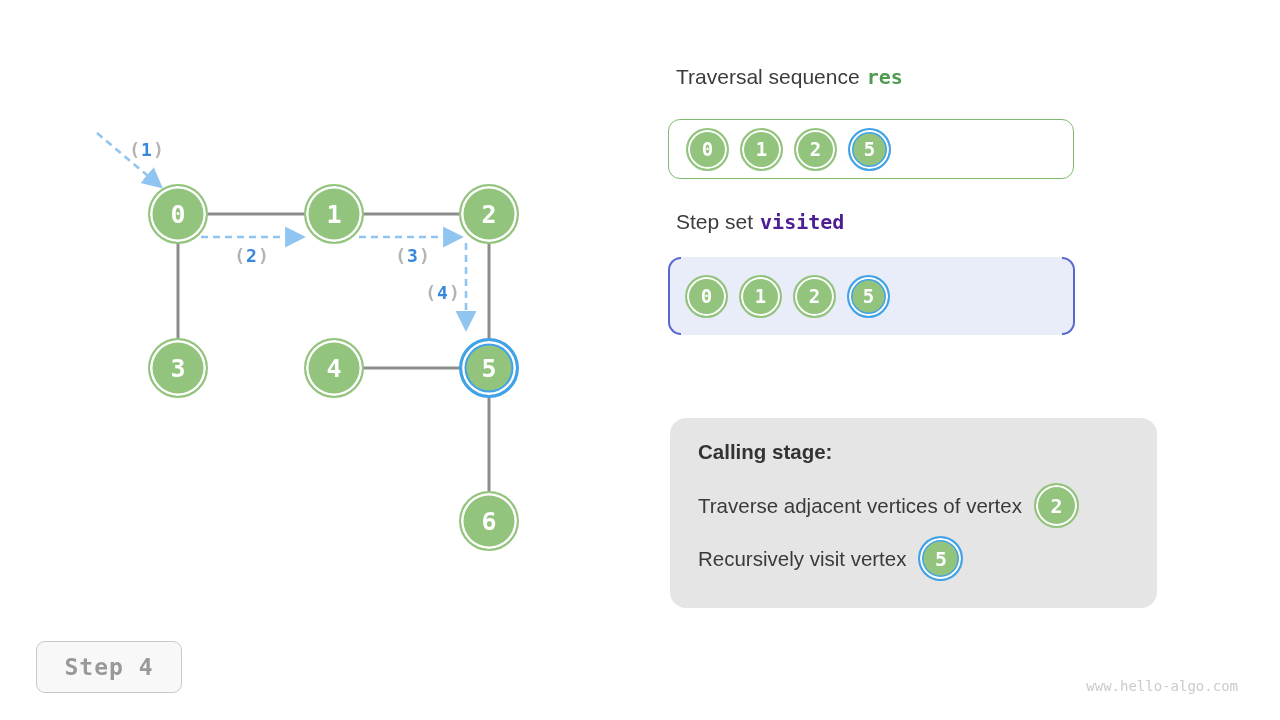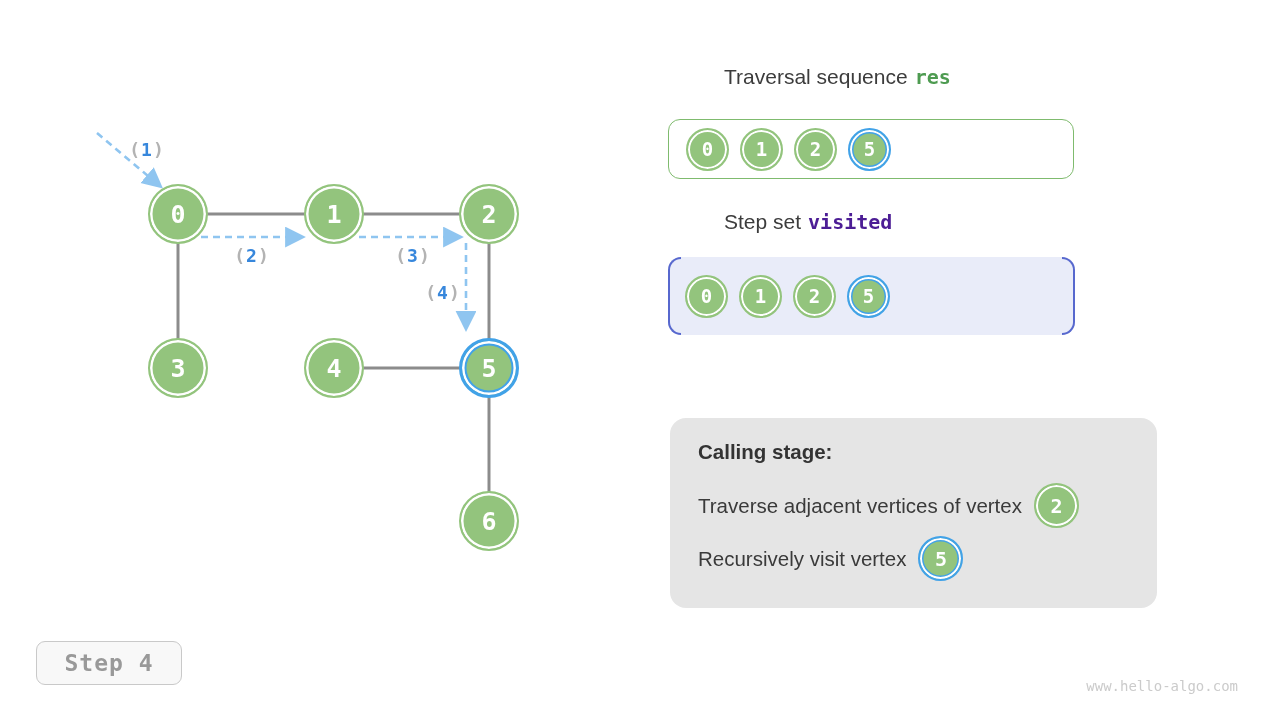--- a/index.html
+++ b/index.html
@@ -20,21 +20,21 @@
     border:3px solid #41a2e8;
     box-shadow:inset 0 0 0 2.5px #ffffff, inset 0 0 0 4.5px #41a2e8;
   }
   
   .alabel{
     position:absolute;width:60px;text-align:center;
     font:700 18px "DejaVu Sans Mono",monospace;color:#b3b3b3;letter-spacing:1px;
   }
   .alabel .num{color:#3787dc;}
   
-  .panel-title{position:absolute;font-size:21px;color:#3c3c3c;margin-left:48px;}
+  .panel-title{position:absolute;font-size:21px;color:#3c3c3c;}
   .panel-title .code{font:700 20px "DejaVu Sans Mono",monospace;margin-left:7px;}
   .code-green{color:#4e9b51;}
   .code-indigo{color:#4c1d95;}
   .snode{
     box-sizing:border-box;width:43px;height:43px;border-radius:50%;flex:0 0 auto;
     background:#93c47d;border:2px solid #93c47d;
     box-shadow:inset 0 0 0 2px #ffffff;
     display:flex;align-items:center;justify-content:center;
     color:#fff;font:700 19px "DejaVu Sans Mono",monospace;
   }
@@ -78,21 +78,21 @@
     box-shadow:inset 0 0 0 2px #ffffff;
     display:flex;align-items:center;justify-content:center;
     color:#fff;font:700 20px "DejaVu Sans Mono",monospace;
   }
   .cnode.hl{
     border:2.5px solid #41a2e8;
     box-shadow:inset 0 0 0 2px #ffffff, inset 0 0 0 3.5px #41a2e8;
   }
   
   .step-box{
-    position:absolute;left:36px;top:641px;width:146px;height:44px;box-sizing:border-box;
+    position:absolute;left:36px;top:641px;width:146px;height:52px;box-sizing:border-box;
     background:#f8f8f8;border:1.5px solid #c9c9c9;border-radius:9px;
     display:flex;align-items:center;justify-content:center;
     font:700 23px "DejaVu Sans Mono",monospace;color:#999;letter-spacing:1px;
   }
   .watermark{
     position:absolute;right:42px;top:678px;
     font:14px "DejaVu Sans Mono",monospace;color:#cbcbcb;
   }
 </style>
 </head>

